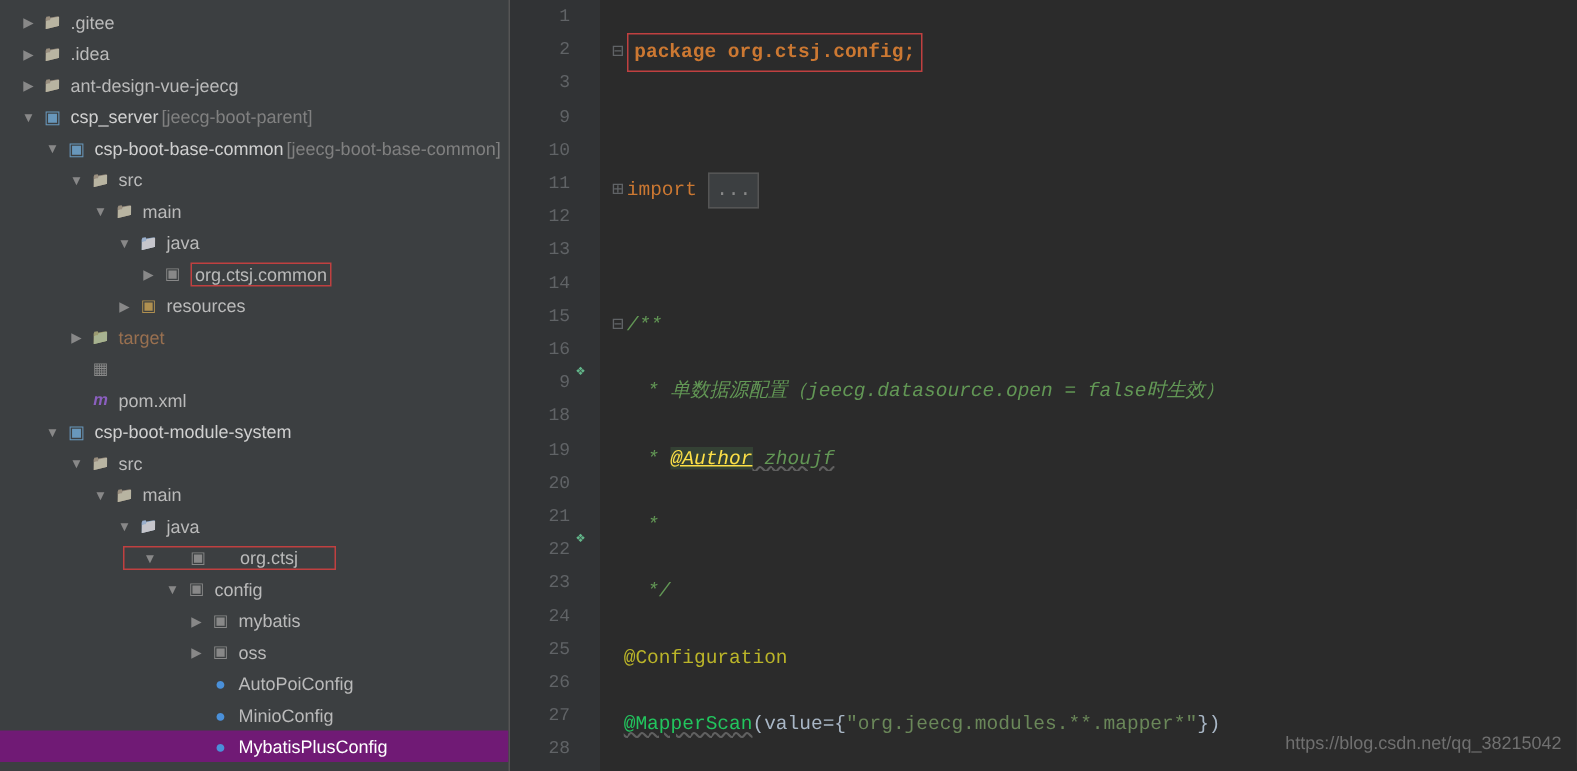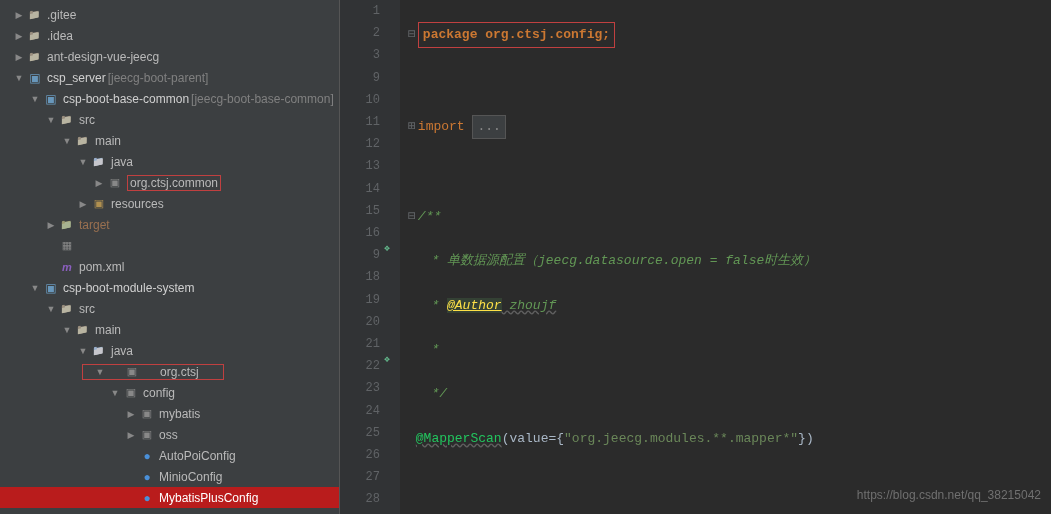--- a/index.html
+++ b/index.html
@@ -20,21 +20,21 @@
       padding: 4px 0;
       border-right: 1px solid #555;
     }
     .tree-item {
       display: flex;
       align-items: center;
       height: 21px;
       cursor: pointer;
       white-space: nowrap;
     }
-    .tree-item.selected { background: #b91c1c; color: #fff; }
+    .tree-item.selected { background: #701a75; color: #fff; }
     .arrow {
       width: 10px;
       height: 10px;
       margin-right: 3px;
       display: inline-flex;
       align-items: center;
       justify-content: center;
       font-size: 9px;
       color: #888;
     }
@@ -273,20 +273,21 @@
   <div class="code">
 <div><span class="fold">⊟</span><span class="red-frame"><span class="kw">package org.ctsj.config;</span></span></div>
 <div> </div>
 <div><span class="fold">⊞</span><span class="kw">import </span><span class="boxed">...</span></div>
 <div> </div>
 <div><span class="fold">⊟</span><span class="doc">/**</span></div>
 <div>  <span class="doc"> * 单数据源配置（</span><span class="doc" style="">jeecg.datasource.open = false</span><span class="doc">时生效）</span></div>
 <div>  <span class="doc"> * </span><span class="doctag">@Author</span><span class="doctag2"> zhoujf</span></div>
 <div>  <span class="doc"> *</span></div>
 <div>  <span class="doc"> */</span></div>
+<div> <span class="ann">@Configuration</span></div>
 <div> <span class="ann-u">@MapperScan</span><span>(value={</span><span class="str">"org.jeecg.modules.**.mapper*"</span><span>})</span></div>
 
 
 
 
 
 
 
 
 

